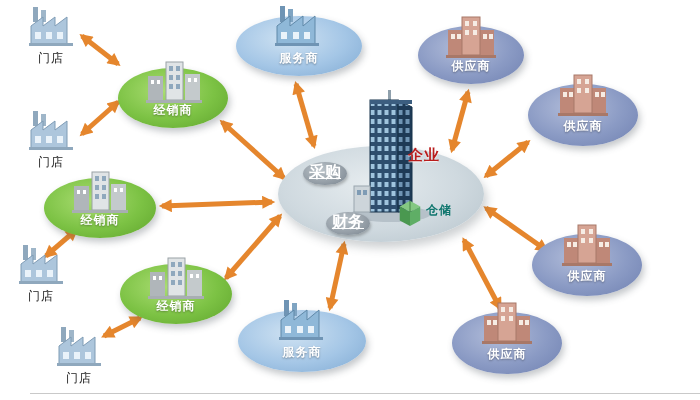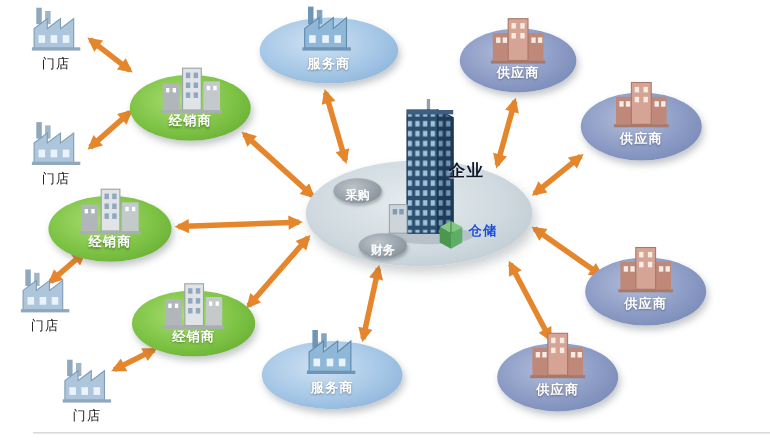--- a/index.html
+++ b/index.html
@@ -16,39 +16,40 @@
   .ellipse.green{background:radial-gradient(ellipse at 42% 38%, #aadd72 0%, #7cc244 55%, #5ea32c 100%);}
   .ellipse.blue {background:radial-gradient(ellipse at 42% 38%, #cfe2f2 0%, #a4c6e6 55%, #7fa9d2 100%);}
   .ellipse.purple{background:radial-gradient(ellipse at 42% 38%, #b2bdda 0%, #8a9ac4 55%, #6f80b0 100%);}
   .ellipse.platform{
     background:radial-gradient(ellipse at 45% 40%, #e6ecef 0%, #cfd9df 55%, #b4c2ca 100%);
     box-shadow:3px 6px 10px rgba(60,70,80,.25);
   }
   .pill{
     position:absolute;border-radius:50%;
     background:radial-gradient(ellipse at 40% 35%, #bcc4ca 0%, #8d97a0 70%, #78838c 100%);
-    color:#ffffff;font-size:11px;font-weight:bold;
-    display:flex;align-items:flex-end;justify-content:center;
+    color:#ffffff;font-size:16px;font-weight:bold;
+    display:flex;align-items:flex-start;justify-content:center;
     box-shadow:1px 2px 3px rgba(0,0,0,.25);
+    text-decoration:underline;
   }
   .node-label{
     position:absolute;text-align:center;color:#ffffff;
     font-size:12px;font-weight:bold;letter-spacing:1px;
     text-shadow:0 1px 2px rgba(0,0,0,.35);
   }
   .store-label{
     position:absolute;text-align:center;color:#222222;
     font-size:12px;letter-spacing:1px;
   }
   .enterprise-label{
-    position:absolute;color:#0f172a;font-size:15px;font-weight:bold;letter-spacing:1px;
+    position:absolute;color:#b91c1c;font-size:15px;font-weight:bold;letter-spacing:1px;
     text-shadow:0 1px 1px rgba(255,255,255,.8);
   }
   .warehouse-label{
-    position:absolute;color:#1d4ed8;font-size:12px;font-weight:bold;letter-spacing:1px;
+    position:absolute;color:#0f766e;font-size:12px;font-weight:bold;letter-spacing:1px;
   }
   .icon{position:absolute;line-height:0;}
   .bottom-line{position:absolute;left:30px;top:393px;width:670px;height:1px;background:#c9c9c9;}
 </style>
 </head>
 <body>
 
 <div class="stage">
 
   <svg class="abs" style="left:0;top:0" width="700" height="400" viewBox="0 0 700 400">

